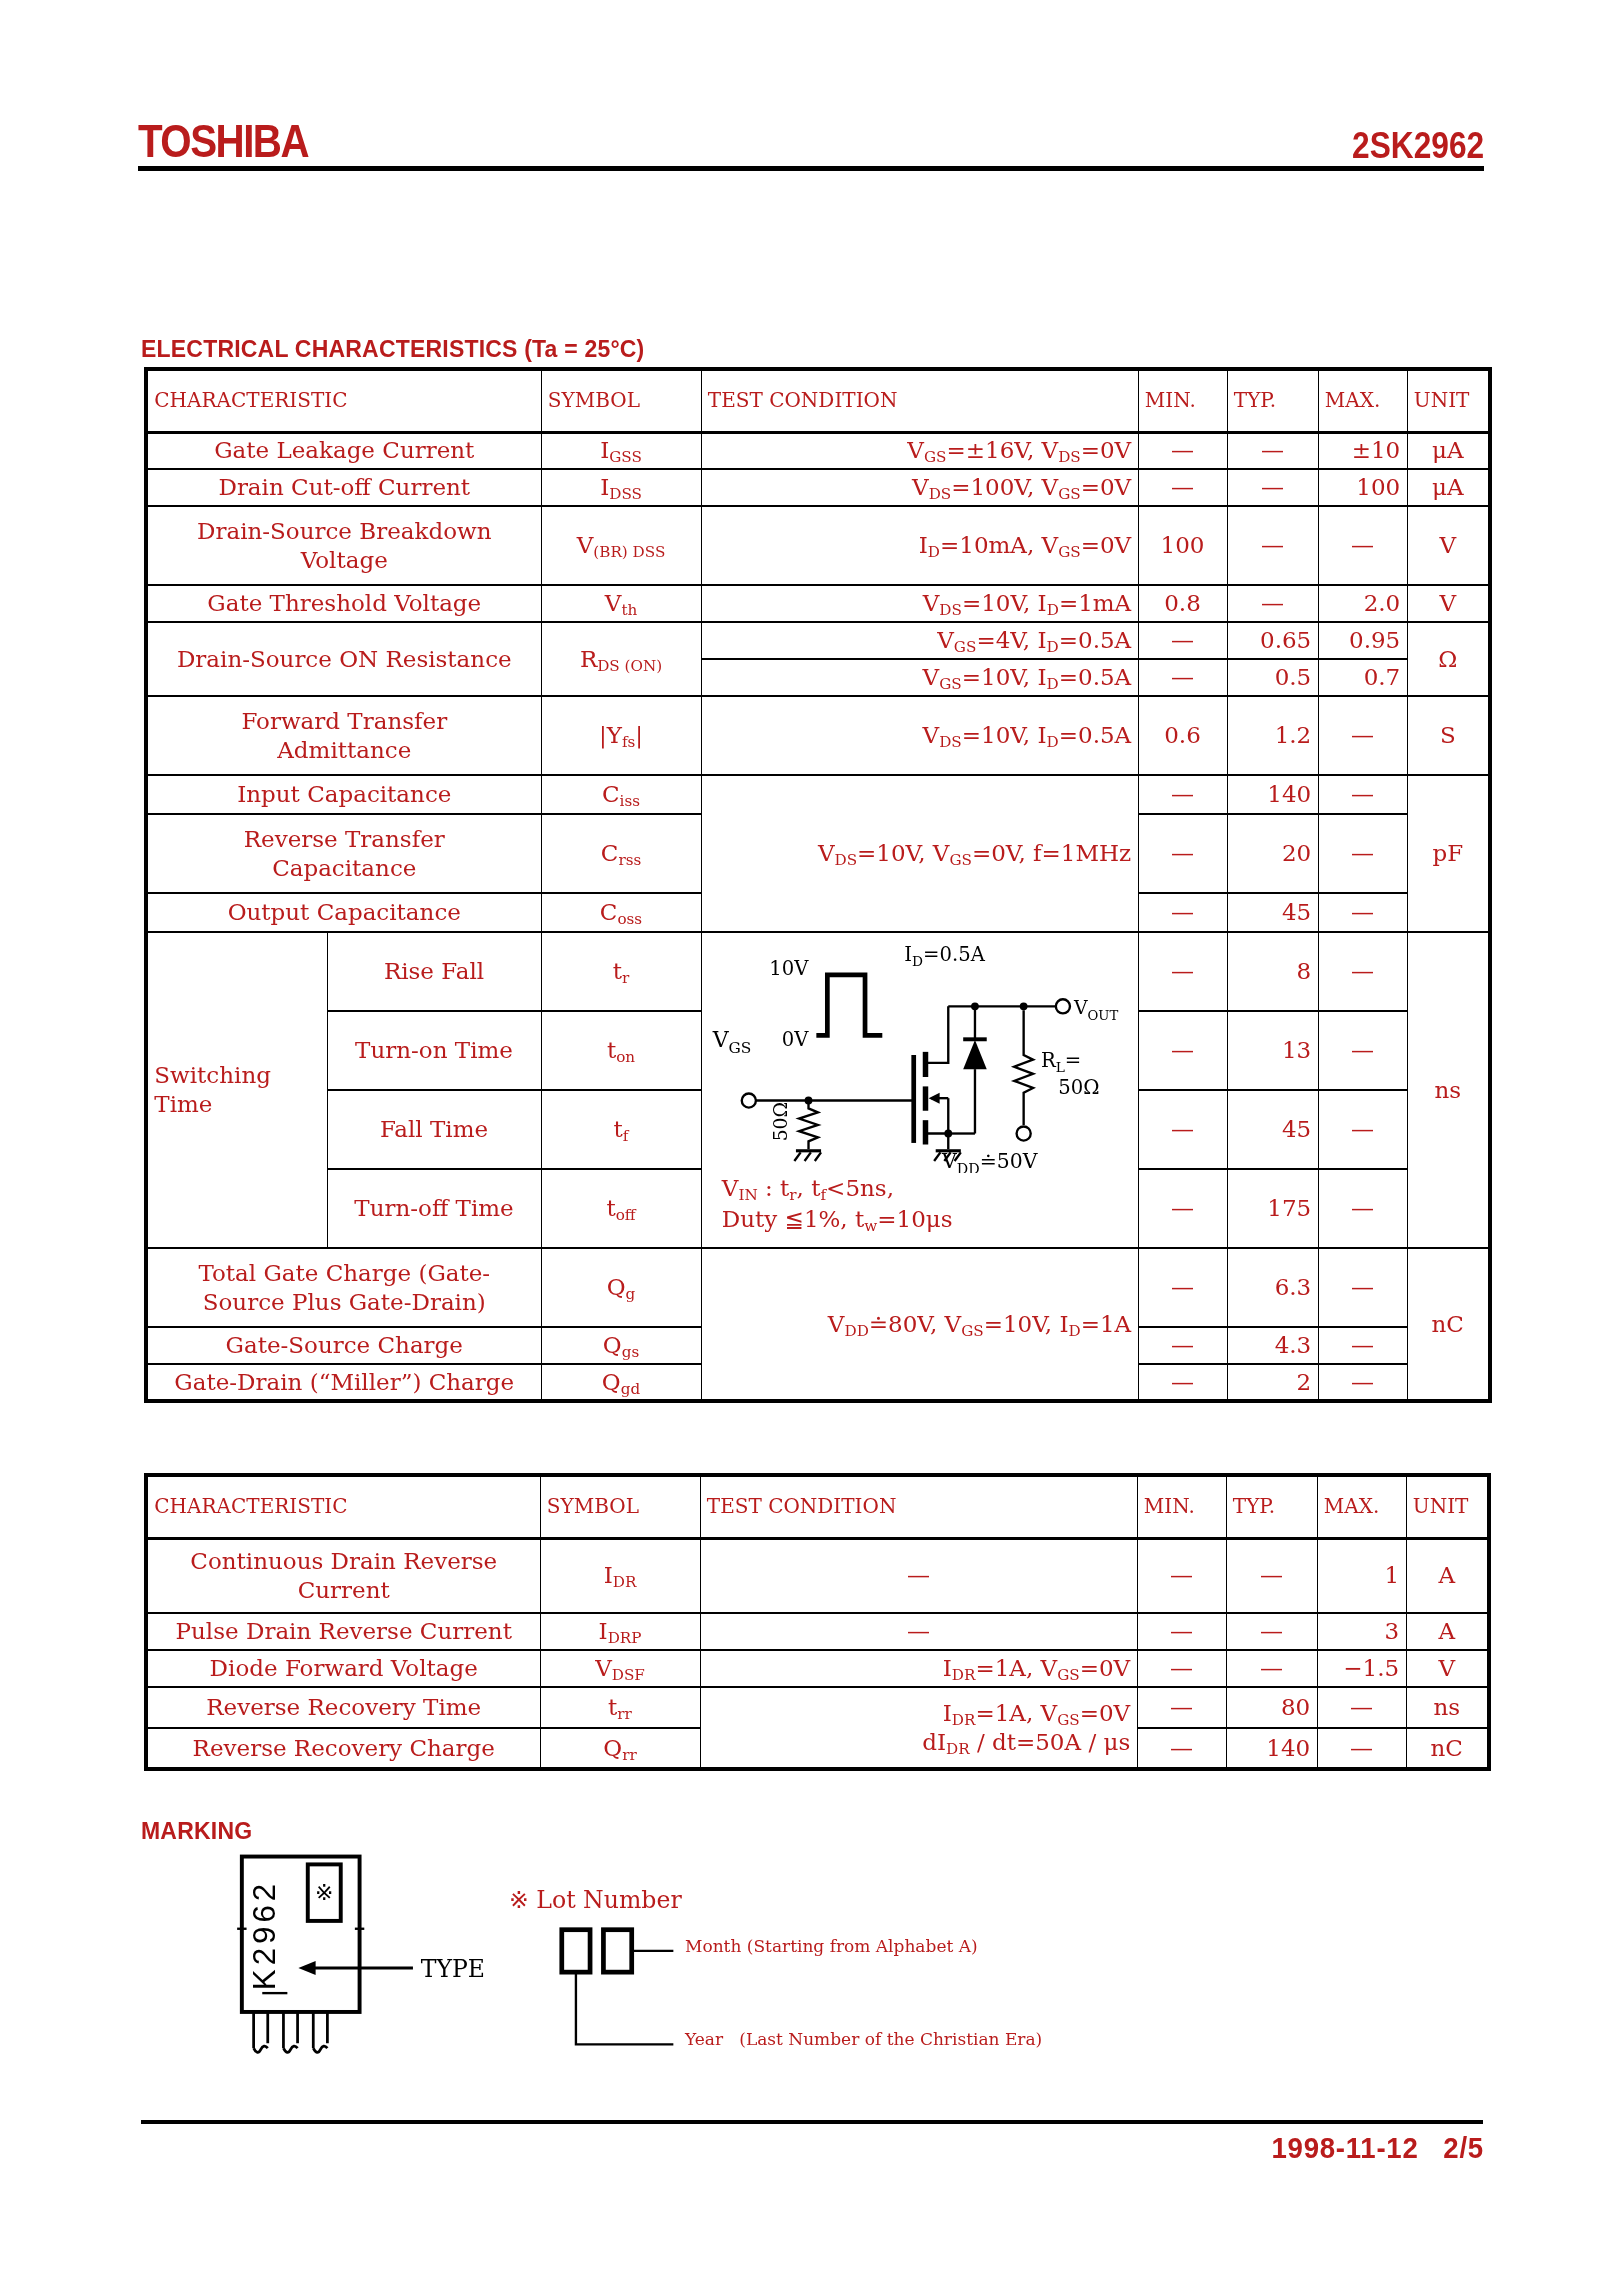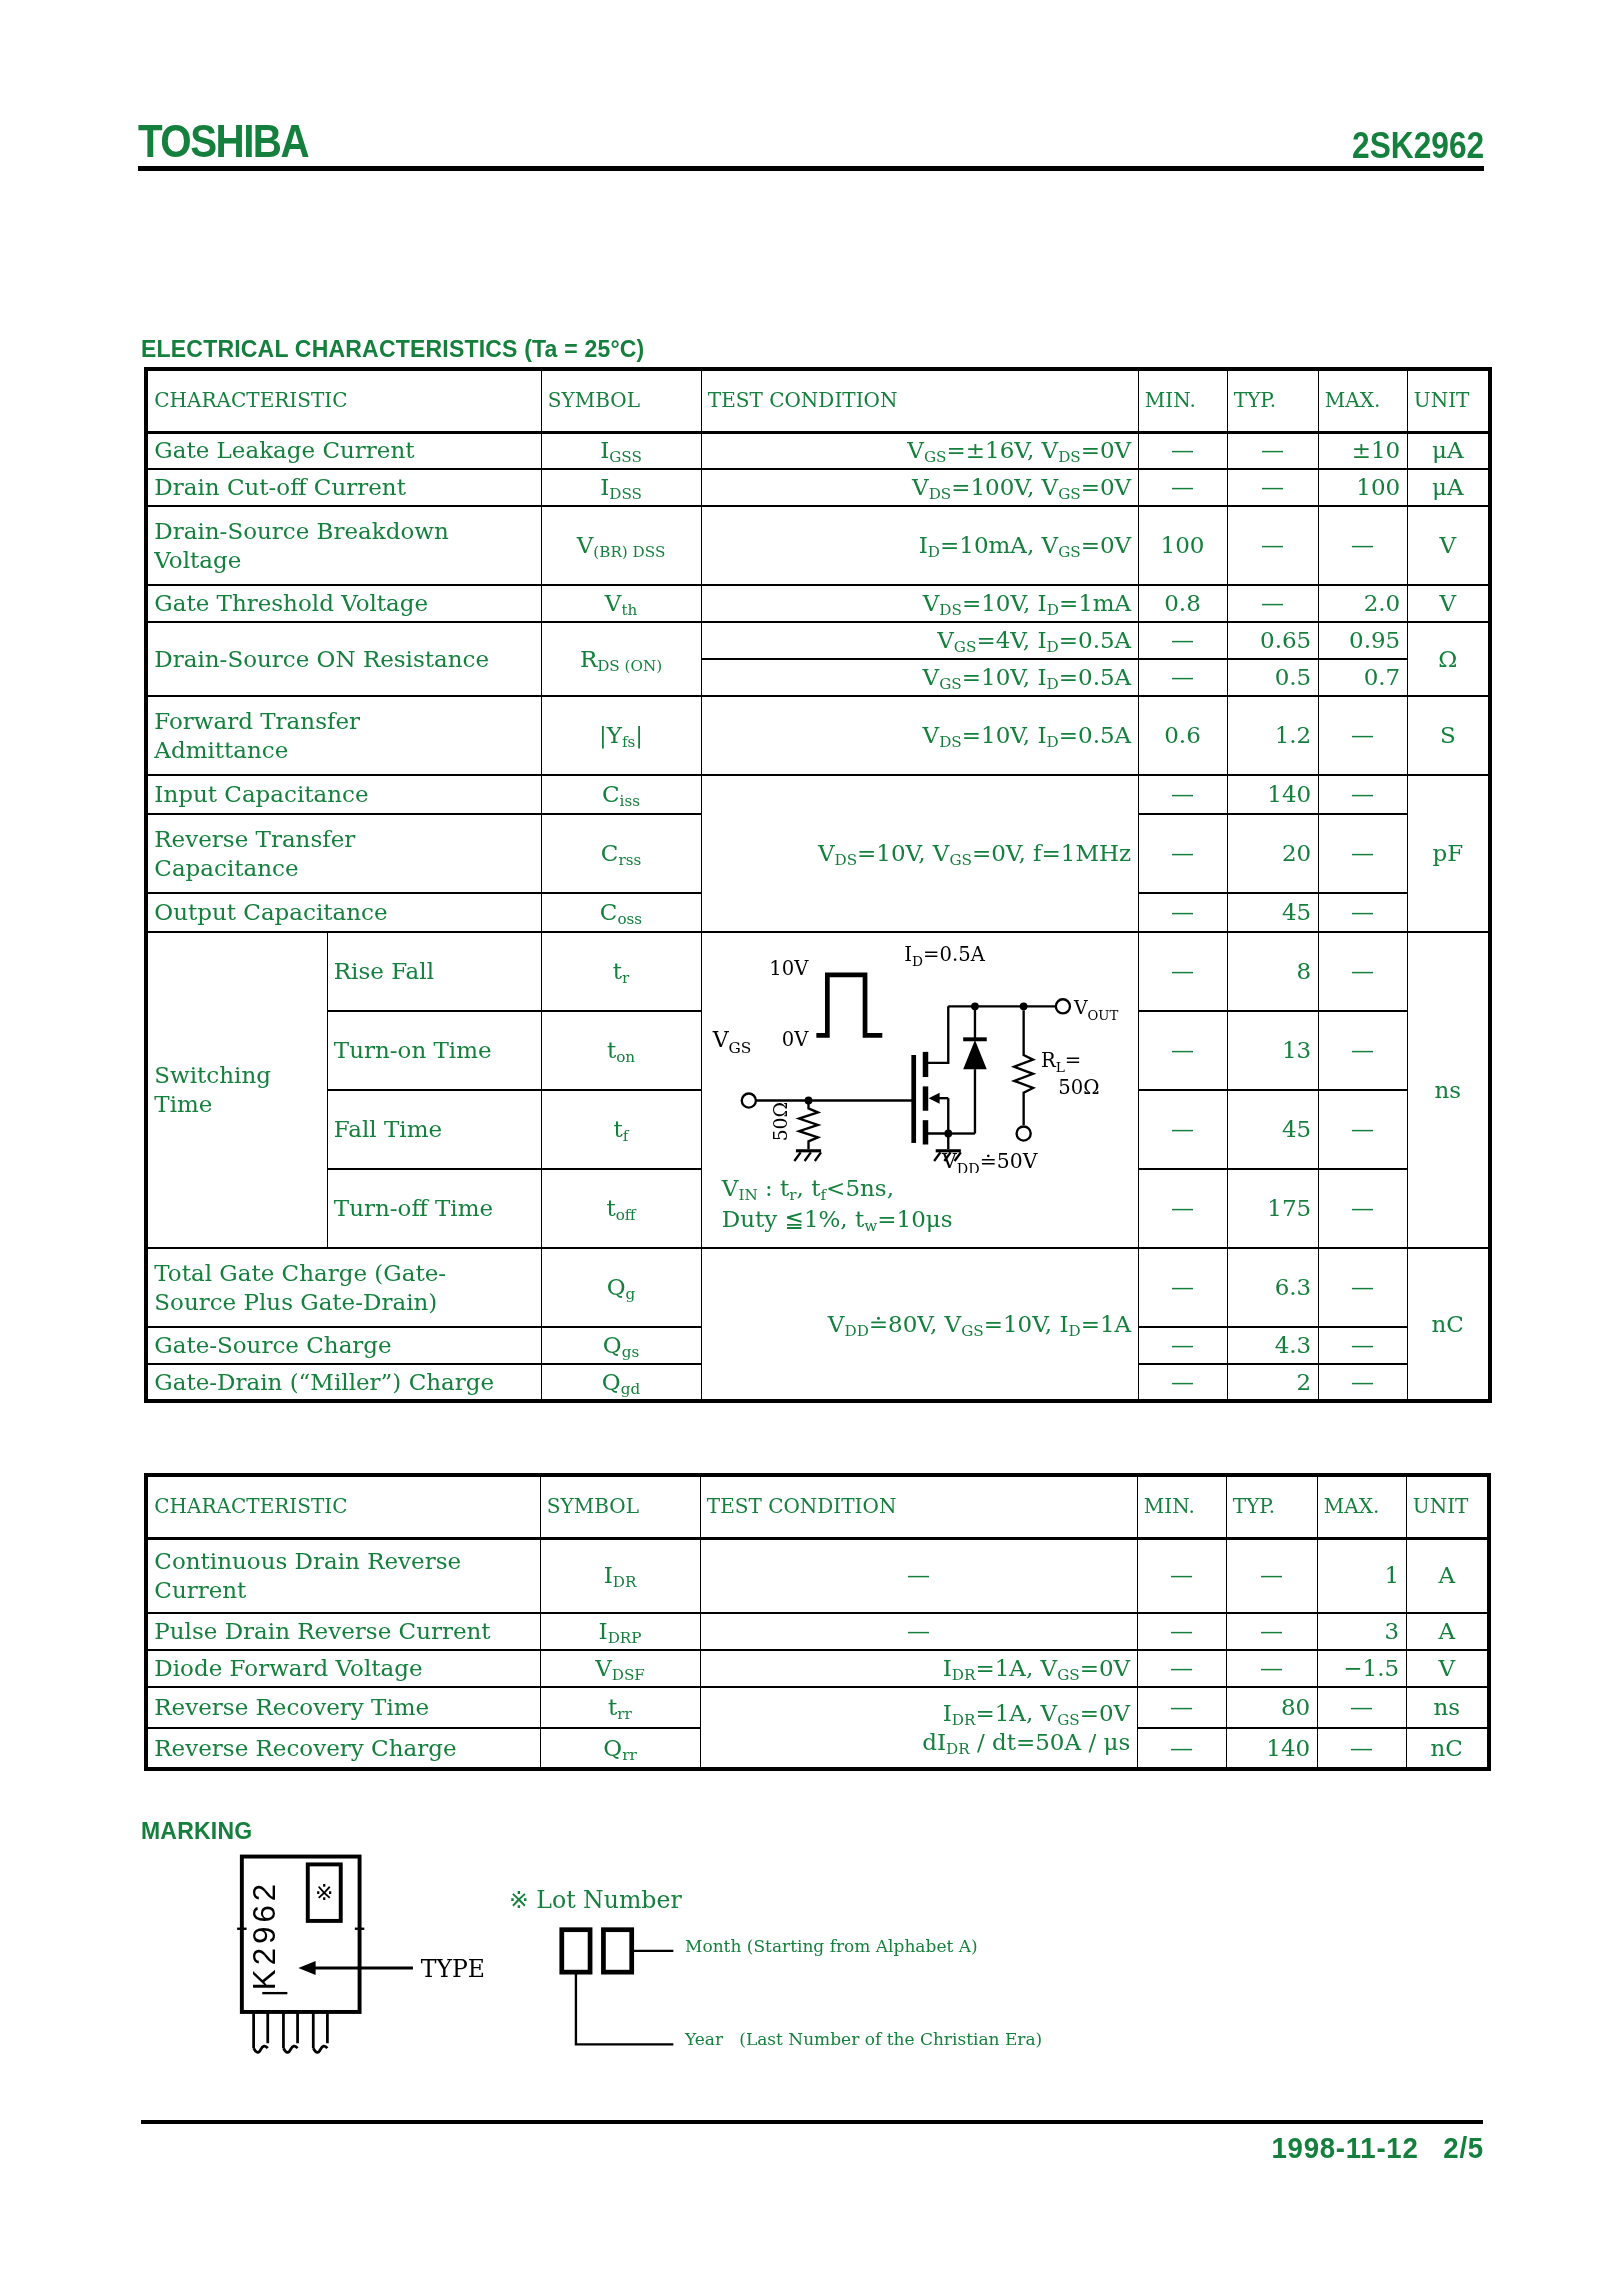--- a/index.html
+++ b/index.html
@@ -1,18 +1,18 @@
 <!DOCTYPE html>
 <html style="font-size:12.6px"><head>
 <meta charset="utf-8">
 <style>
   html,body{margin:0;padding:0;background:#888;}
   .page{
     position:relative;width:1622px;height:2295px;background:#ffffff;
-    font-family:"DejaVu Serif","DejaVu Sans",serif;color:#15803d;overflow:hidden;
+    font-family:"DejaVu Serif","DejaVu Sans",serif;color:#b91c1c;overflow:hidden;
   }
   
   .brand{
     position:absolute;left:138px;top:116px;
     font-family:"Liberation Sans",sans-serif;font-weight:700;font-size:42px;
     letter-spacing:-1.6px;transform:scale(0.96,1.08);transform-origin:left top;
   }
   .part{
     position:absolute;right:138px;top:124px;
     font-family:"Liberation Sans",sans-serif;font-weight:700;font-size:36px;
@@ -29,21 +29,21 @@
   }
   
   table.spec{
     position:absolute;left:144px;border-collapse:collapse;table-layout:fixed;
     border:4.7px solid #000;width:1344px;
     font-size:23px;line-height:1.25;
   }
   table.spec td{border:1.6px solid #000;border-top-width:2.4px;border-bottom-width:2.4px;
     padding:1.6px 6.3px;vertical-align:middle;overflow:hidden;}
   table.spec tr.hdr td{border-bottom-width:3.9px;text-align:left;font-size:20px;}
-  td.char{text-align:left;padding-left:9.4px;margin-top:34px;}
+  td.char{text-align:center;padding-left:9.4px;margin-top:34px;}
   td.sym{text-align:center;}
   td.cond{text-align:right;padding-left:11px;}
   td.cond.dash,td.min.dash,td.typ.dash,td.max.dash{text-align:center;padding-right:6.3px;}
   td.min{text-align:center;}
   td.typ,td.max{text-align:right;padding-right:12.6px;}
   td.unit{text-align:center;}
   td.grp{text-align:left;padding-left:9.4px;vertical-align:top;padding-top:22px;}
   sub{font-size:66%;vertical-align:-0.28em;line-height:0;}
   .hh{height:63px;} .h1{height:37px;} .h2{height:79px;} .hs{height:79px;}
   .hcap{height:39px;}

